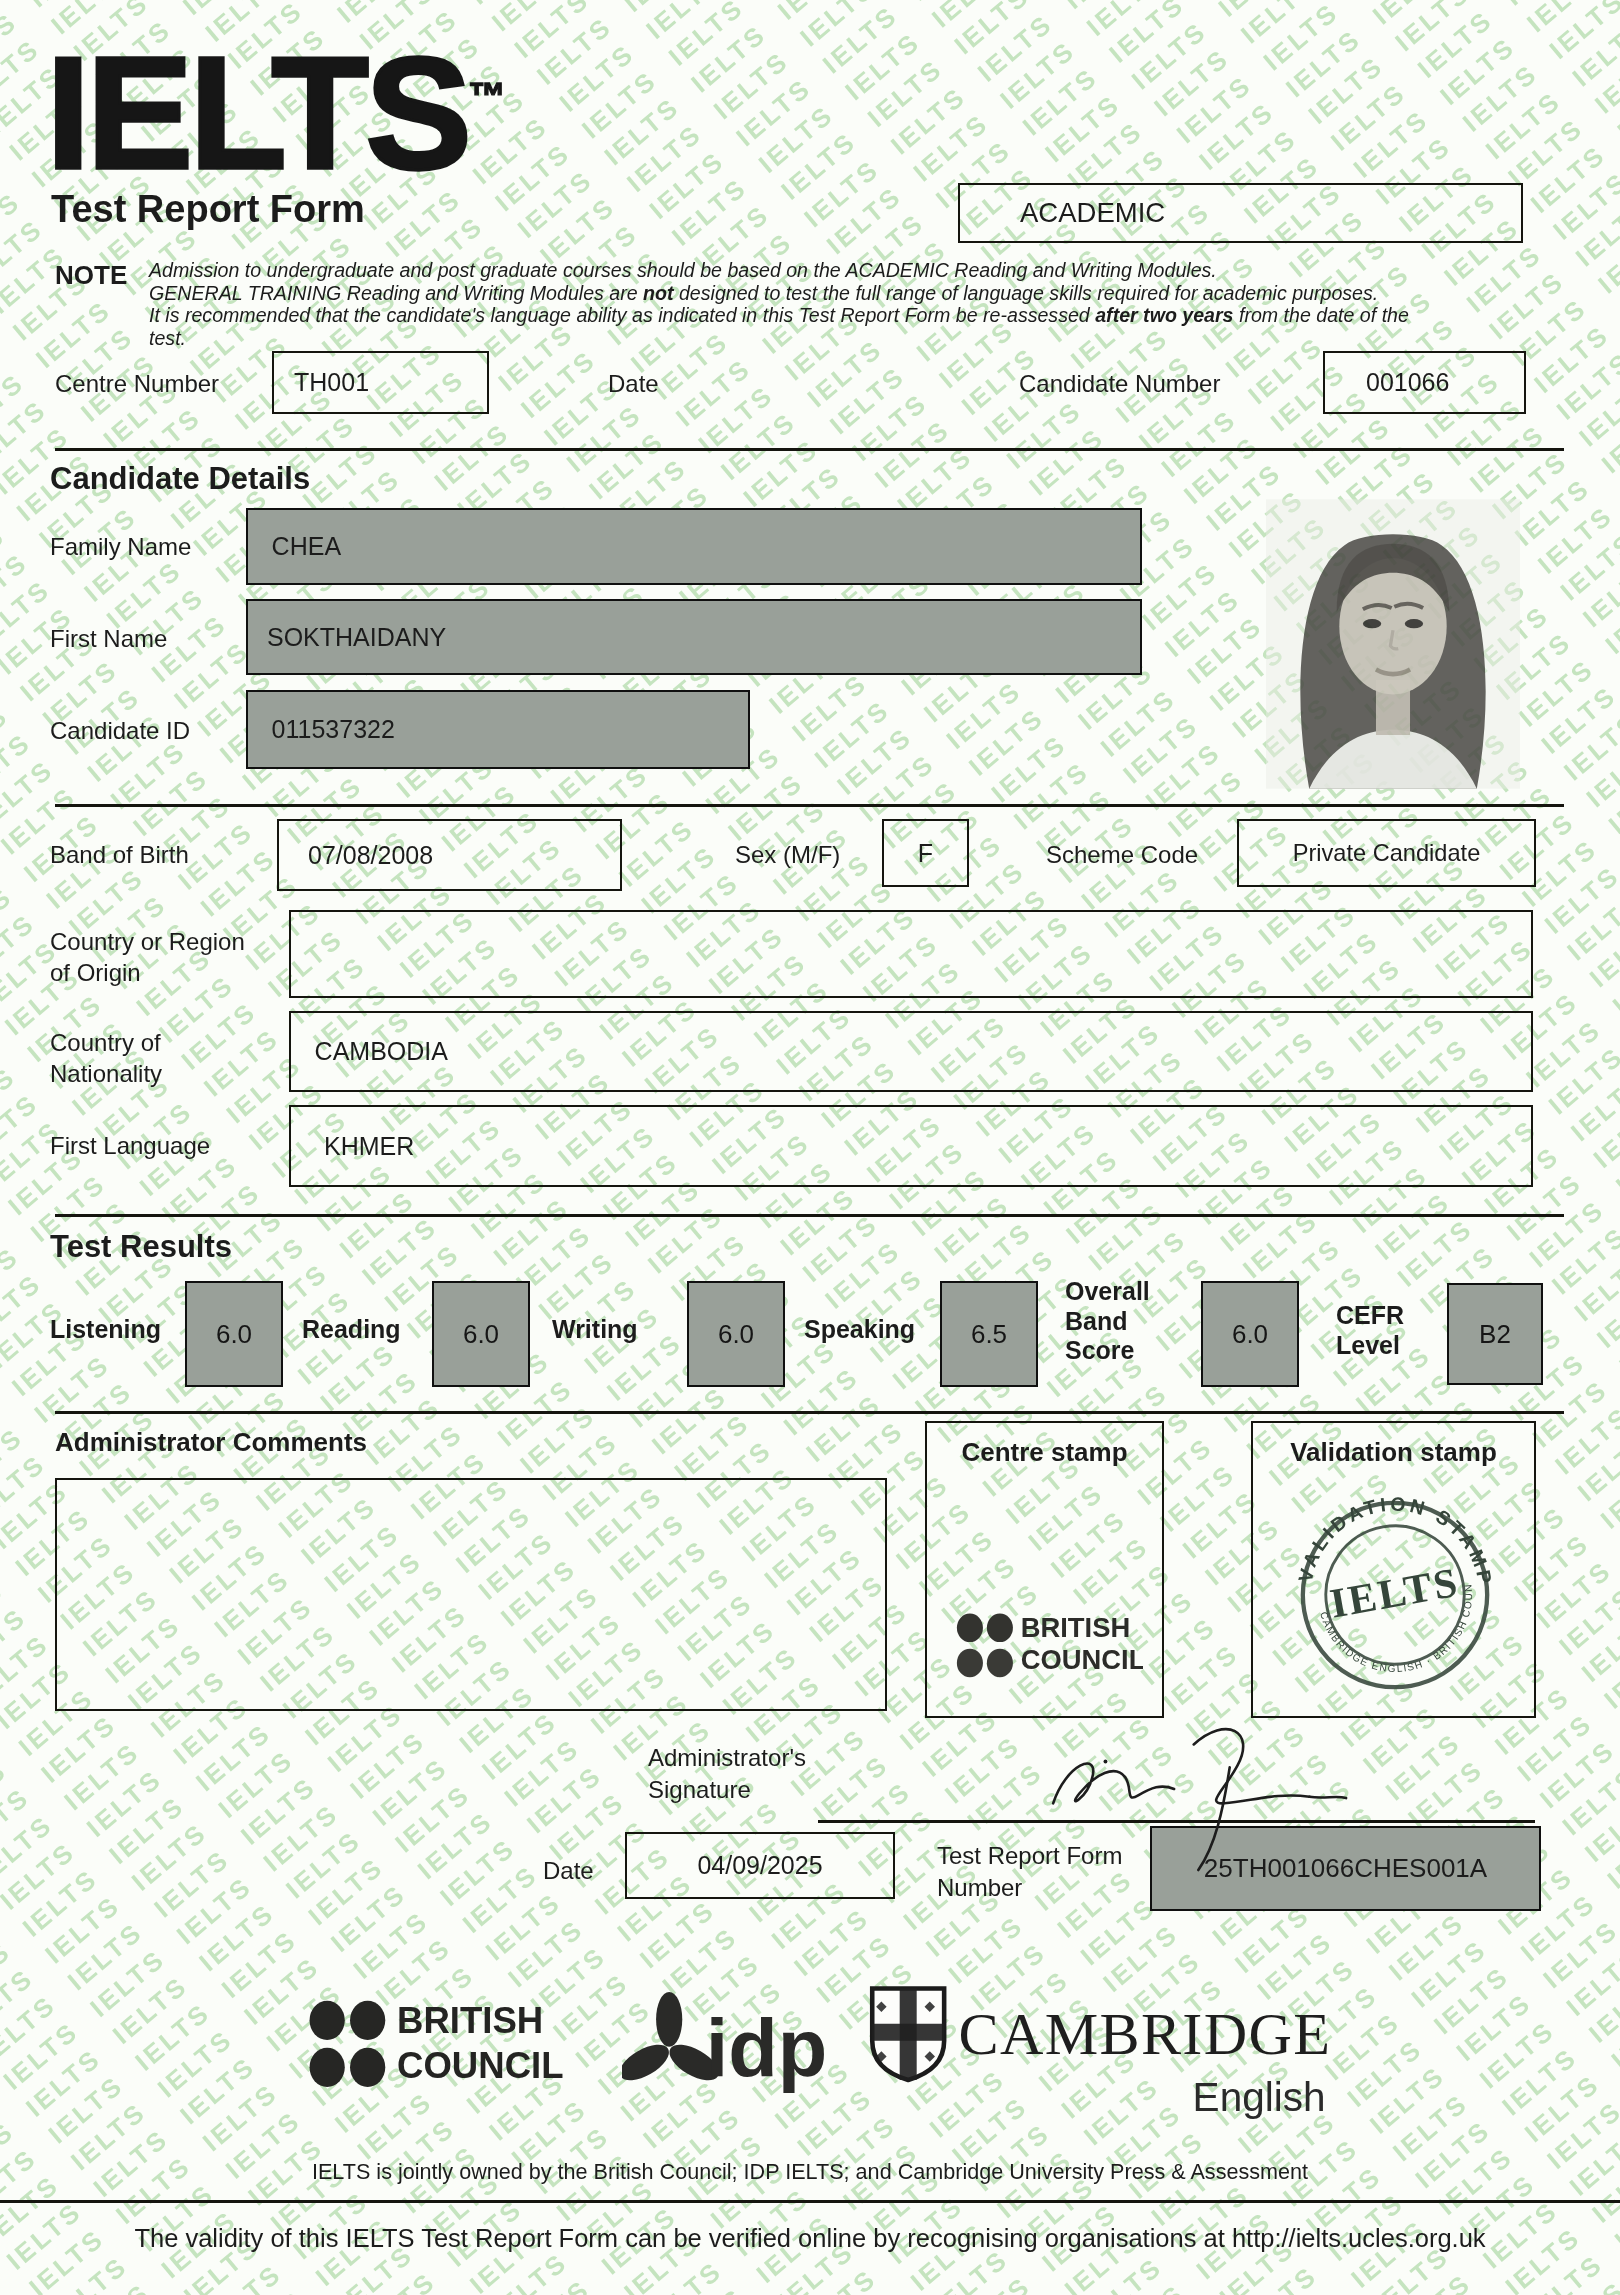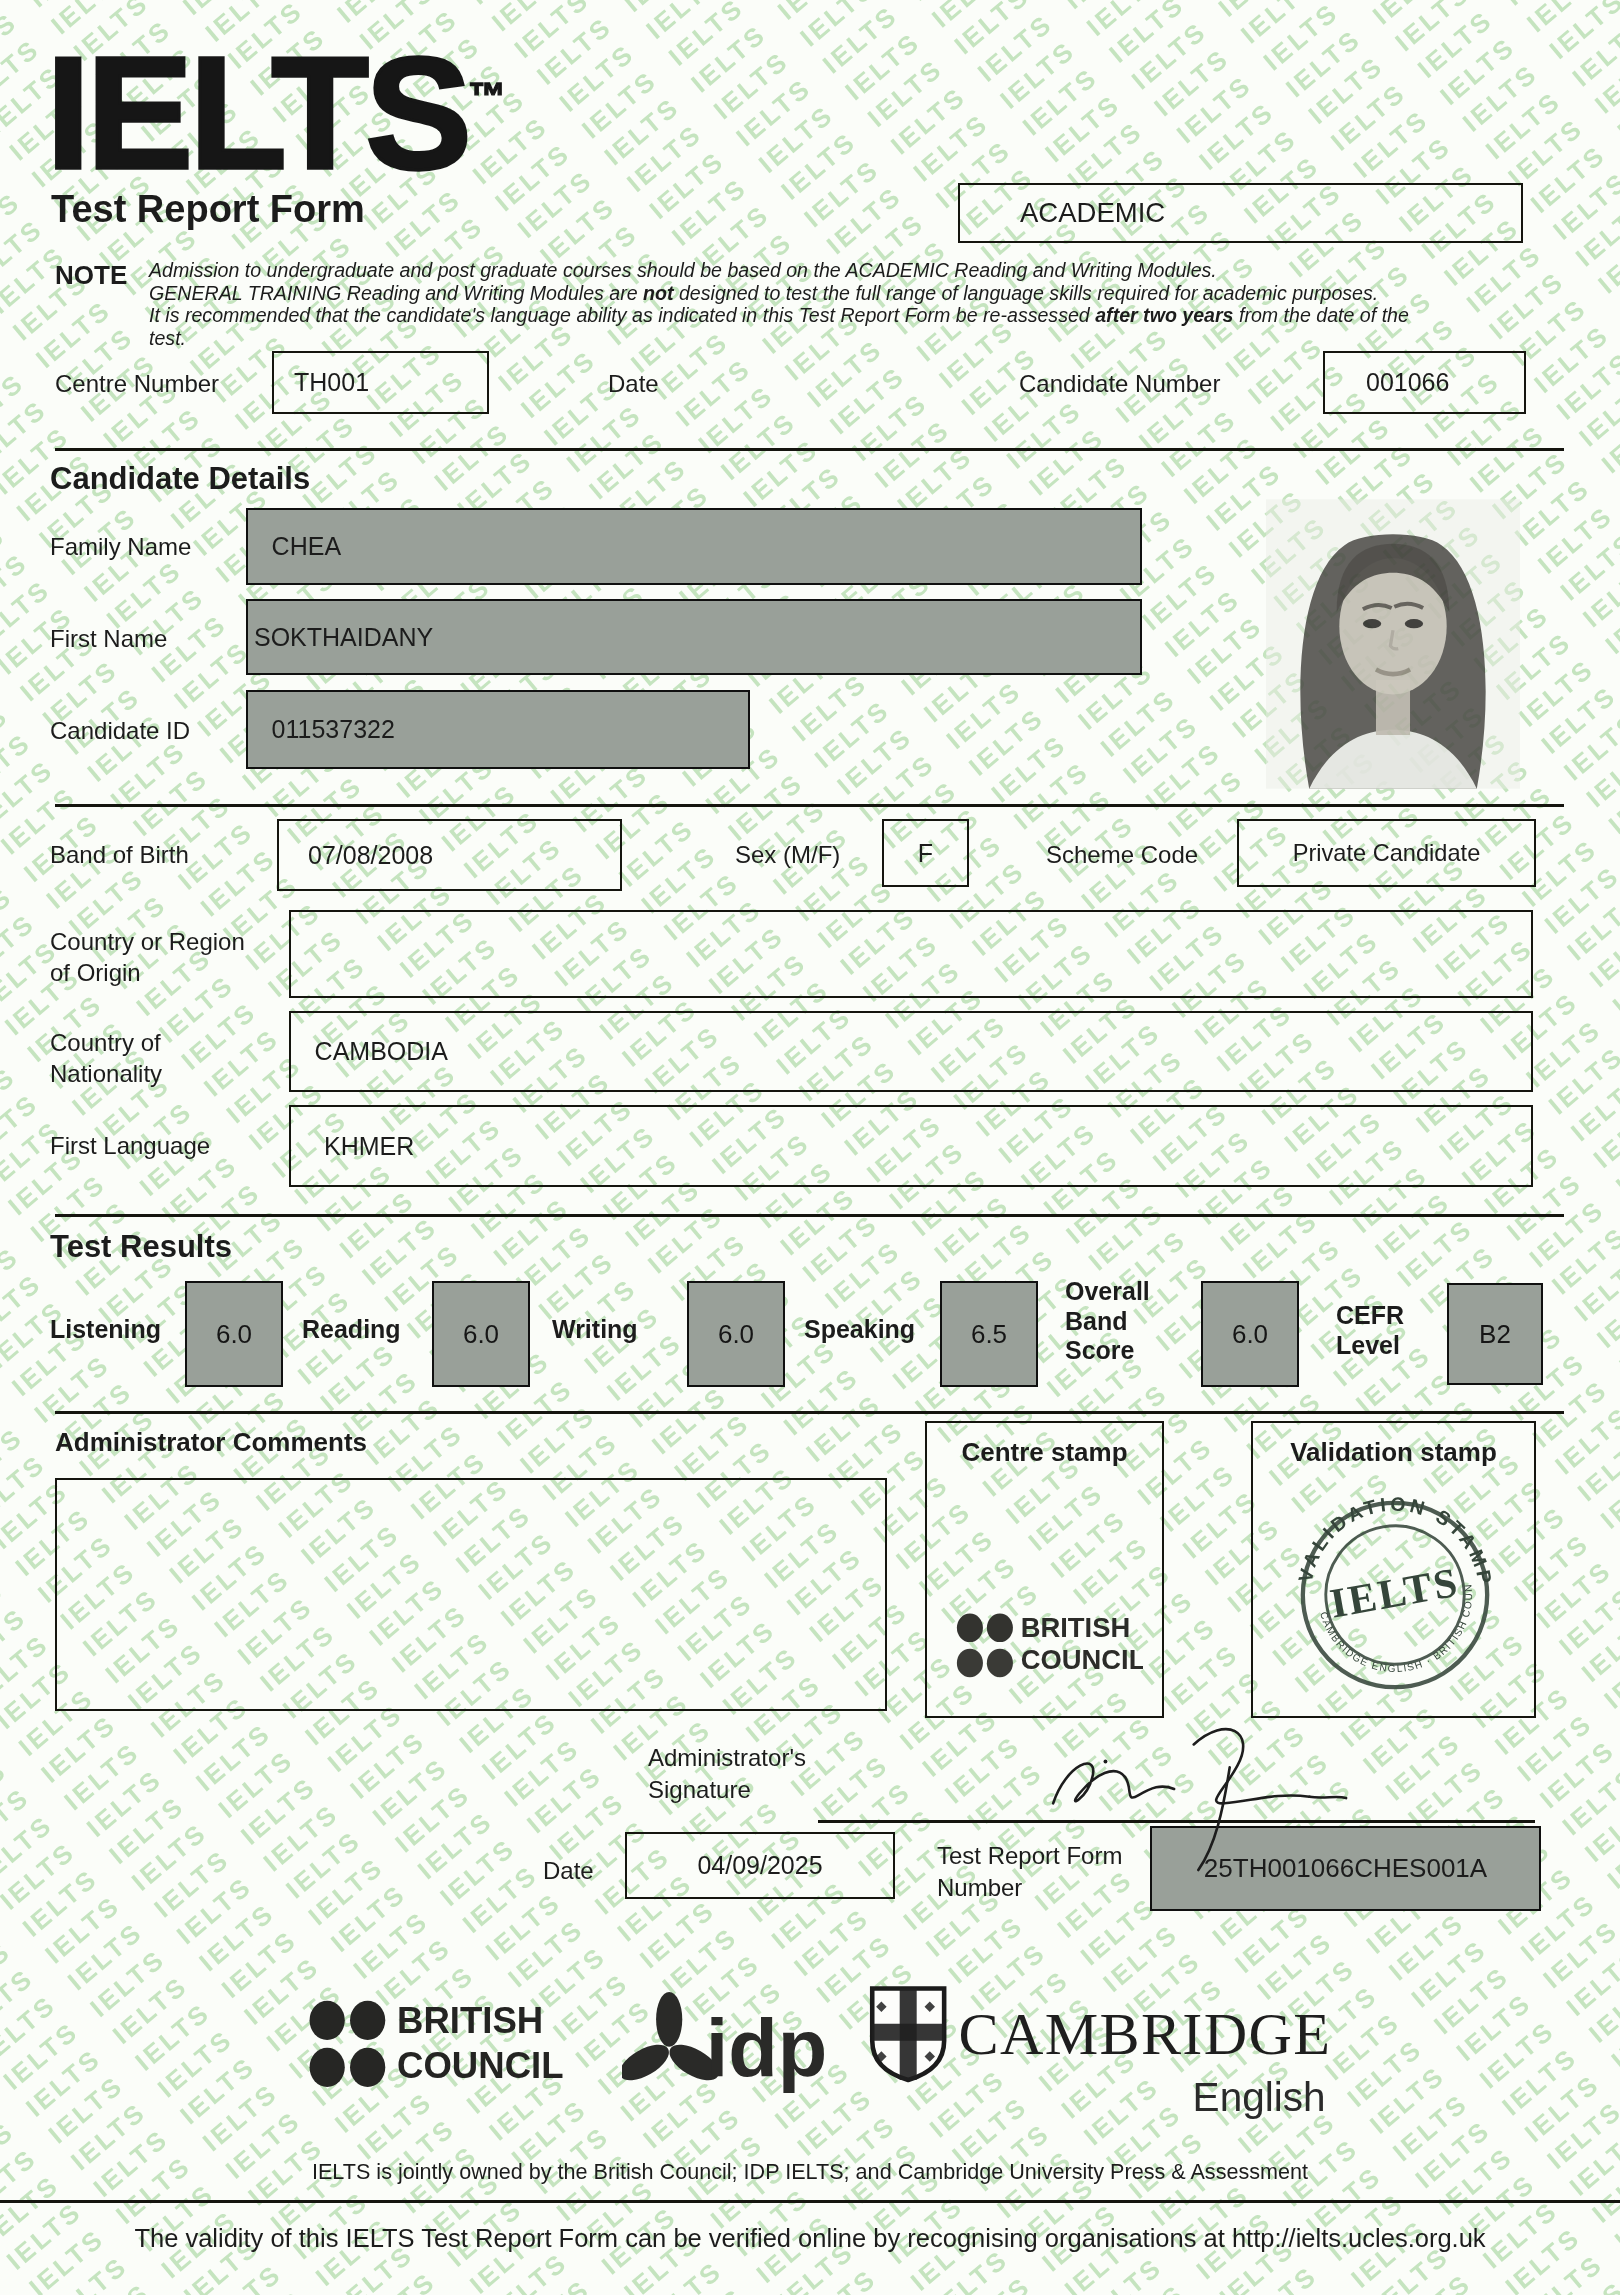--- a/index.html
+++ b/index.html
@@ -65,21 +65,21 @@
 
   <div class="abs sect" style="left:50px;top:461px;">Candidate Details</div>
 
   <div class="abs lbl" style="left:50px;top:533px;">Family Name</div>
   <div class="gray" style="left:246px;top:508px;width:896px;height:77px;">
     <div class="val" style="padding-left:23.6px;">CHEA</div>
   </div>
 
   <div class="abs lbl" style="left:50px;top:625px;">First Name</div>
   <div class="gray" style="left:246px;top:599px;width:896px;height:76px;">
-    <div class="val" style="padding-left:6px;">SOKTHAIDANY</div>
+    <div class="val" style="padding-left:19px;">SOKTHAIDANY</div>
   </div>
 
   <div class="abs lbl" style="left:50px;top:717px;">Candidate ID</div>
   <div class="gray" style="left:246px;top:690px;width:504px;height:79px;">
     <div class="val" style="padding-left:23.6px;">011537322</div>
   </div>
 
   <div class="abs" style="left:1266px;top:499px;width:254px;height:290px;">
     <svg width="254" height="290" viewBox="0 0 194 221">
       <g opacity="0.9">

